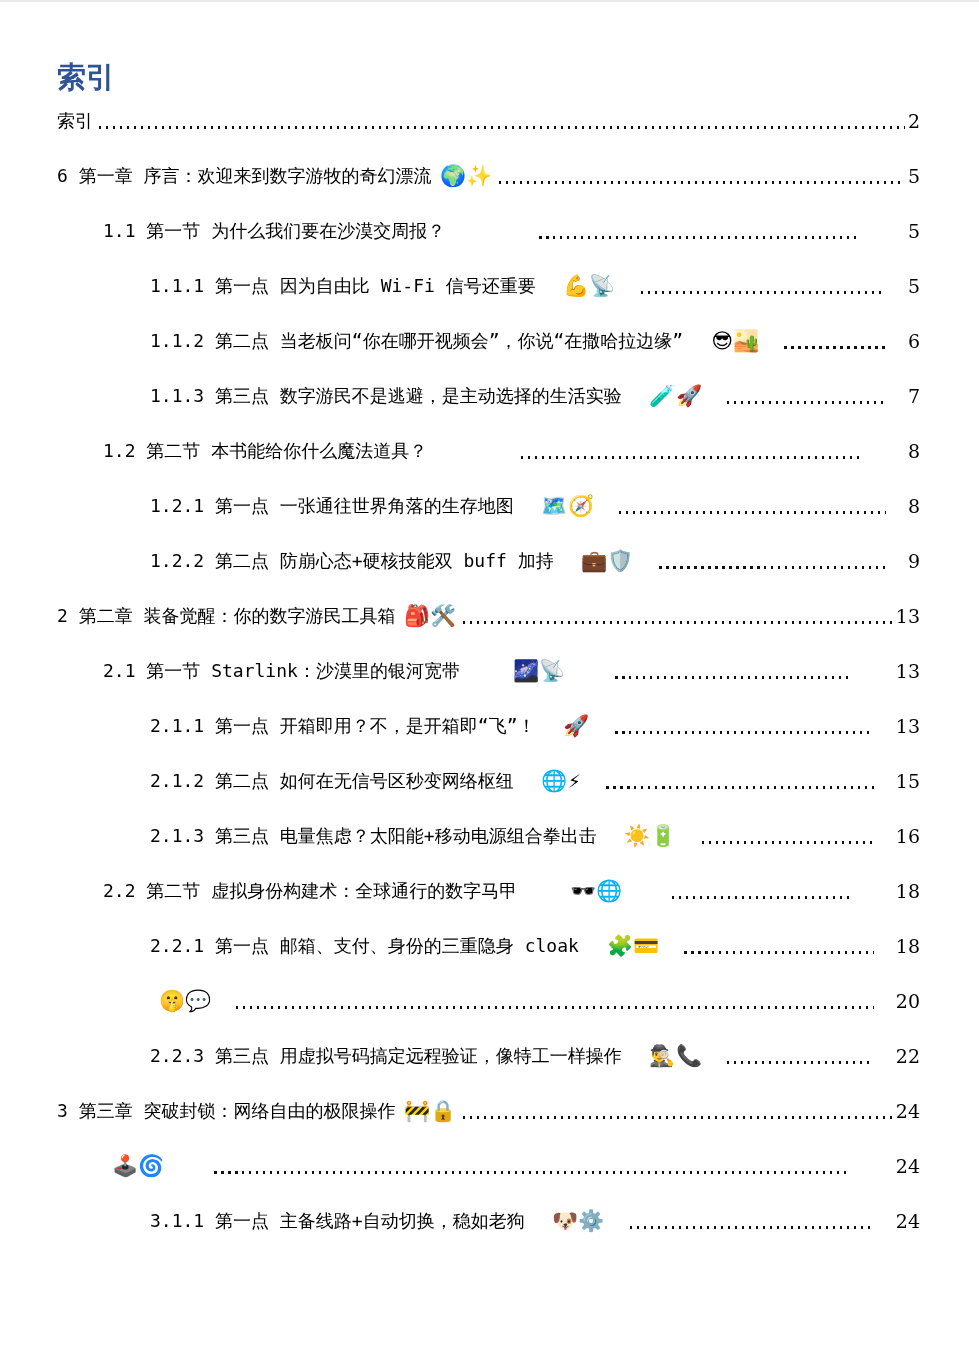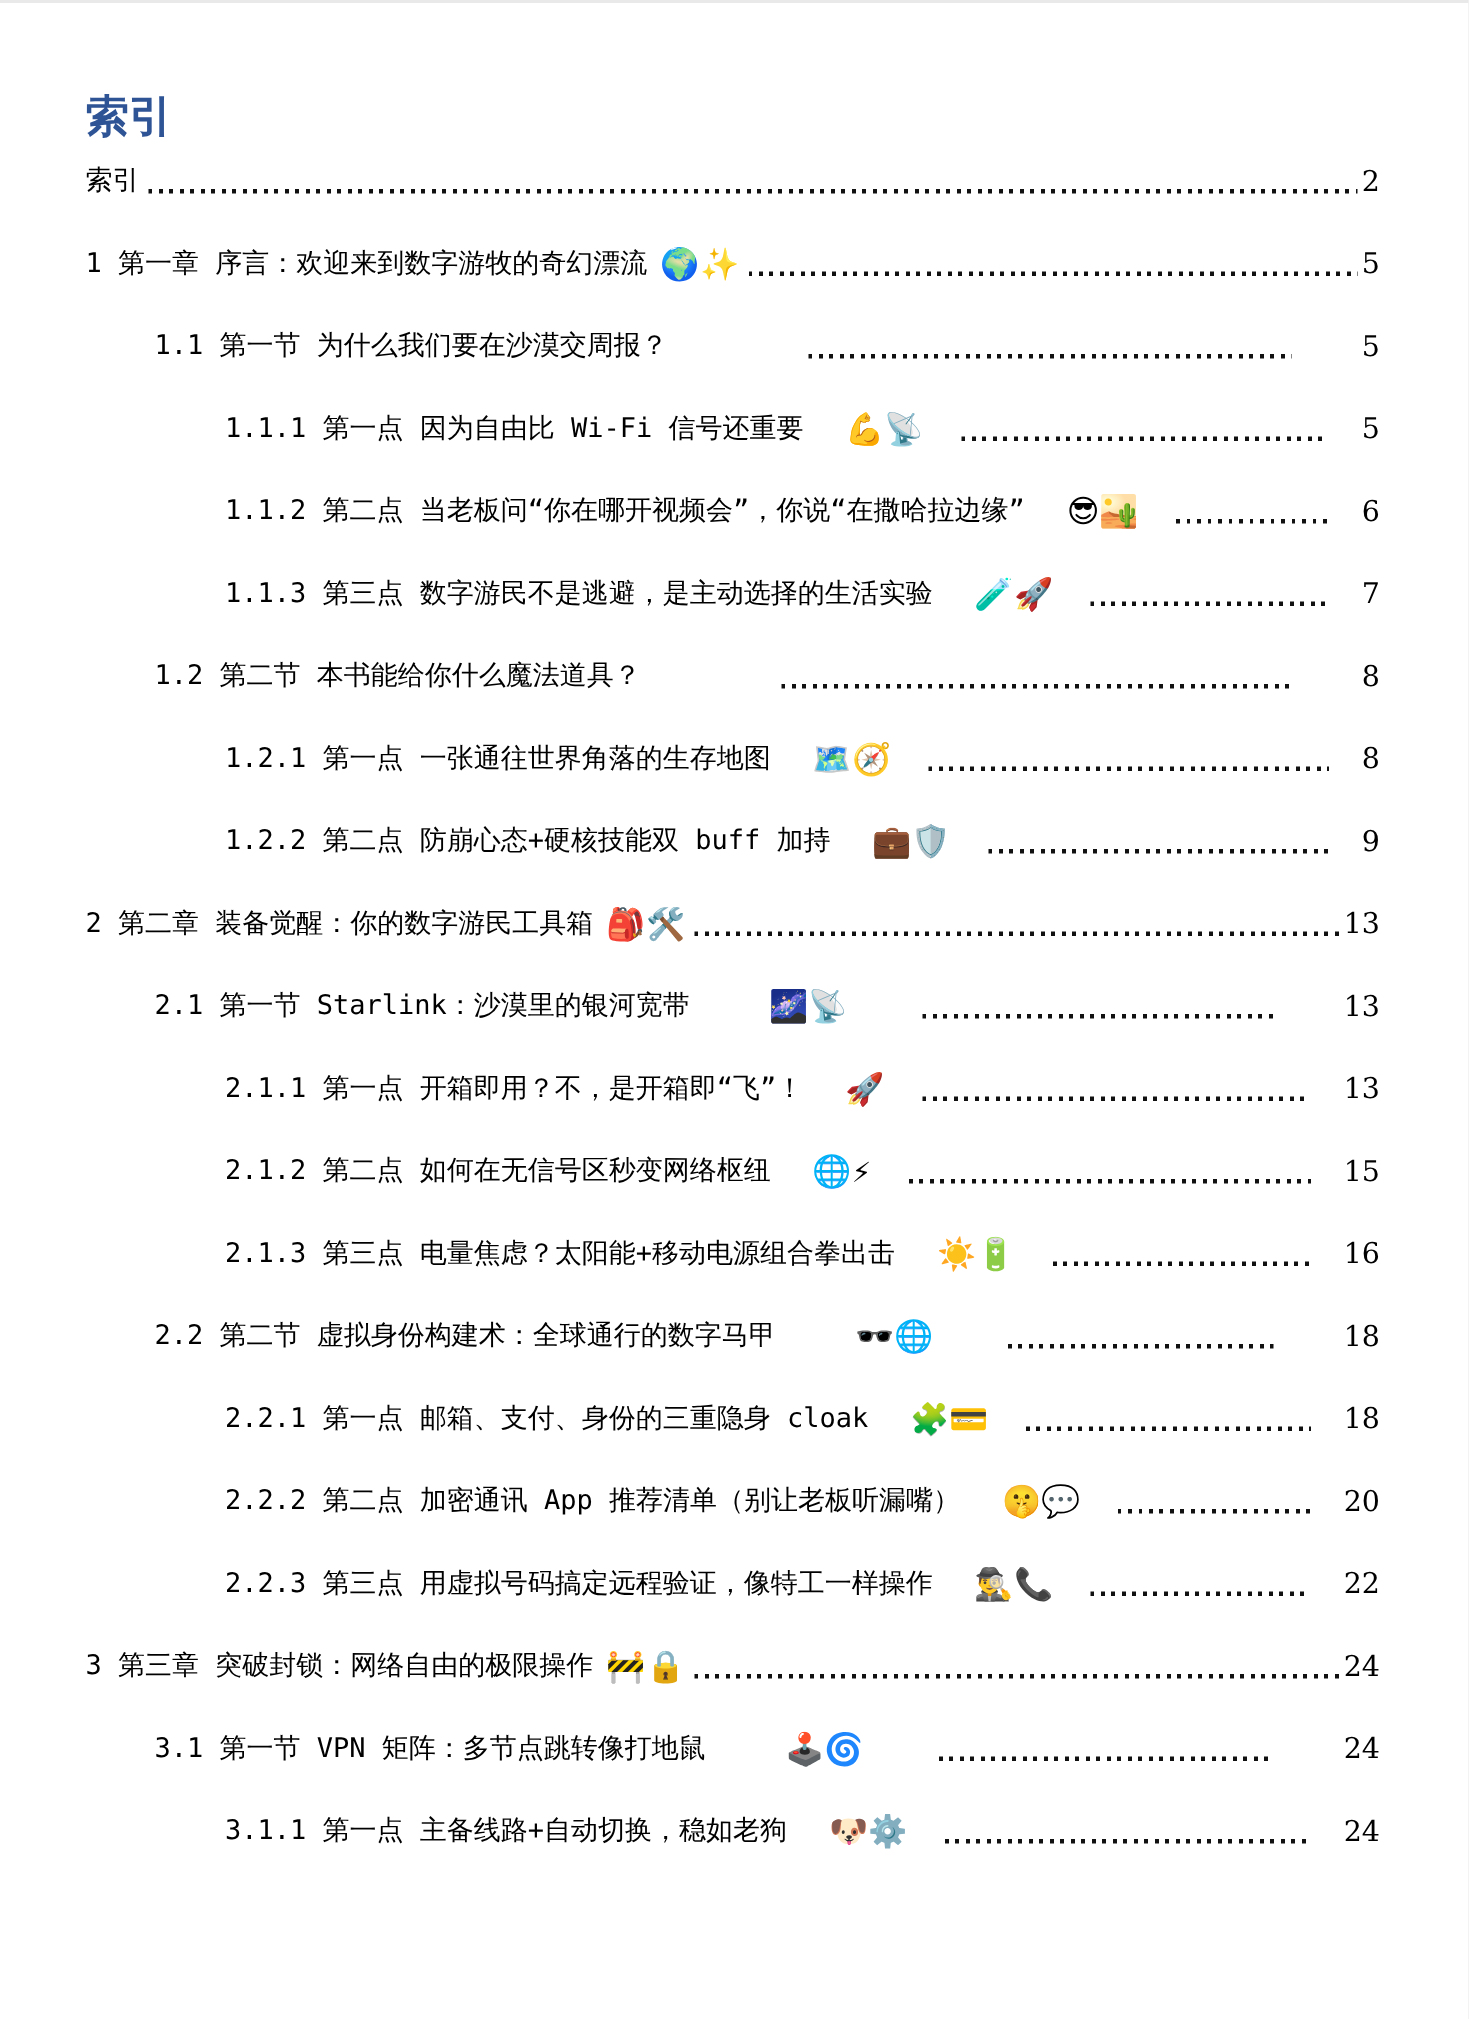--- a/index.html
+++ b/index.html
@@ -61,21 +61,21 @@
 <div class="page">
   <h1 class="doc-title">索引</h1>
   <div id="toc-list">
       <div class="toc-row lvl-0">
         <span class="toc-text">索引</span>
         <span class="toc-emojis"></span>
         <span class="dot-leader"></span>
         <span class="page-num">2</span>
       </div>
       <div class="toc-row lvl-0">
-        <span class="toc-text">1 第一章 序言：欢迎来到数字游牧的奇幻漂流</span>
+        <span class="toc-text">6 第一章 序言：欢迎来到数字游牧的奇幻漂流</span>
         <span class="toc-emojis">🌍✨</span>
         <span class="dot-leader"></span>
         <span class="page-num">5</span>
       </div>
       <div class="toc-row lvl-1">
         <span class="toc-text">1.1 第一节 为什么我们要在沙漠交周报？</span>
         <span class="toc-emojis"></span>
         <span class="dot-leader"></span>
         <span class="page-num">5</span>
       </div>
@@ -151,39 +151,37 @@
         <span class="dot-leader"></span>
         <span class="page-num">18</span>
       </div>
       <div class="toc-row lvl-2">
         <span class="toc-text">2.2.1 第一点 邮箱、支付、身份的三重隐身 cloak</span>
         <span class="toc-emojis">🧩💳</span>
         <span class="dot-leader"></span>
         <span class="page-num">18</span>
       </div>
       <div class="toc-row lvl-2">
-        <span class="toc-text">2.2.2 第二点 加密通讯 App 推荐清单（别让老板听漏嘴）</span>
         <span class="toc-emojis">🤫💬</span>
         <span class="dot-leader"></span>
         <span class="page-num">20</span>
       </div>
       <div class="toc-row lvl-2">
         <span class="toc-text">2.2.3 第三点 用虚拟号码搞定远程验证，像特工一样操作</span>
         <span class="toc-emojis">🕵️‍♂️📞</span>
         <span class="dot-leader"></span>
         <span class="page-num">22</span>
       </div>
       <div class="toc-row lvl-0">
         <span class="toc-text">3 第三章 突破封锁：网络自由的极限操作</span>
         <span class="toc-emojis">🚧🔒</span>
         <span class="dot-leader"></span>
         <span class="page-num">24</span>
       </div>
       <div class="toc-row lvl-1">
-        <span class="toc-text">3.1 第一节 VPN 矩阵：多节点跳转像打地鼠</span>
         <span class="toc-emojis">🕹️🌀</span>
         <span class="dot-leader"></span>
         <span class="page-num">24</span>
       </div>
       <div class="toc-row lvl-2">
         <span class="toc-text">3.1.1 第一点 主备线路+自动切换，稳如老狗</span>
         <span class="toc-emojis">🐶⚙️</span>
         <span class="dot-leader"></span>
         <span class="page-num">24</span>
       </div>

